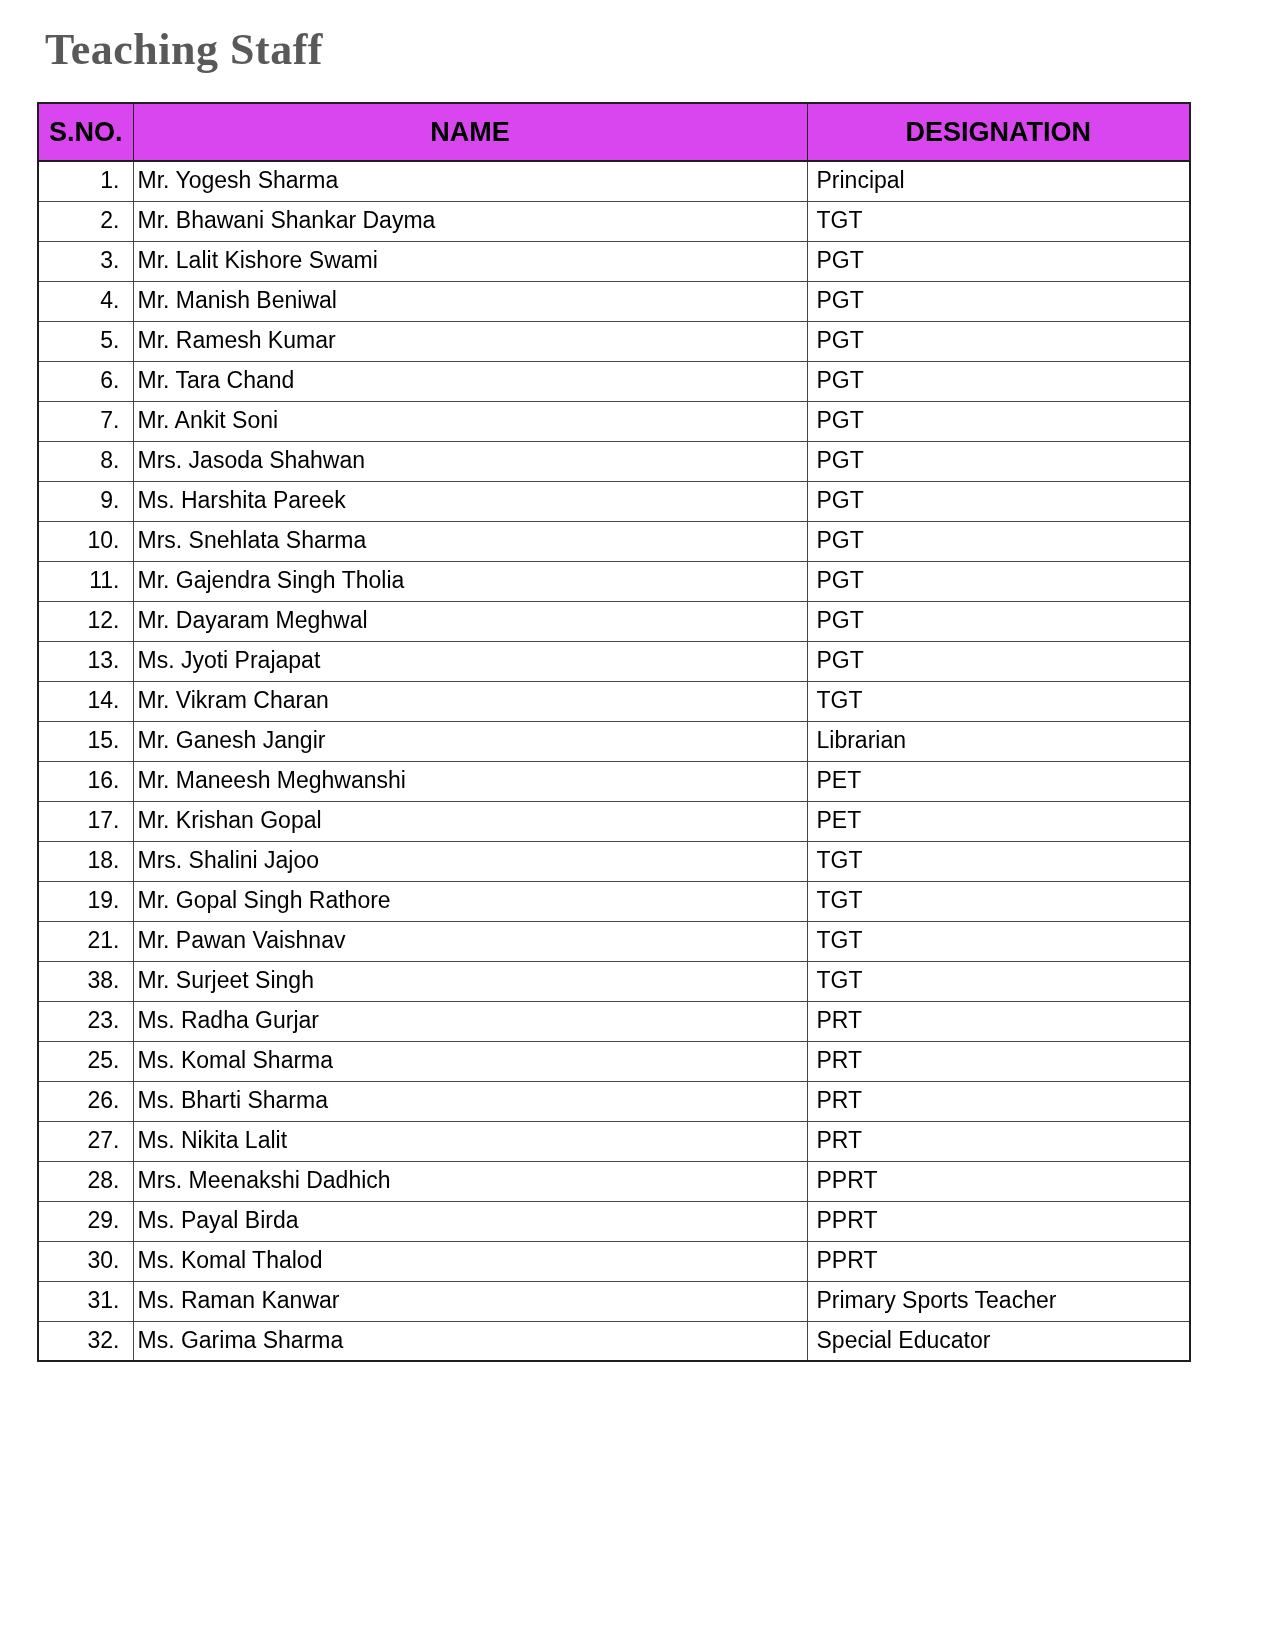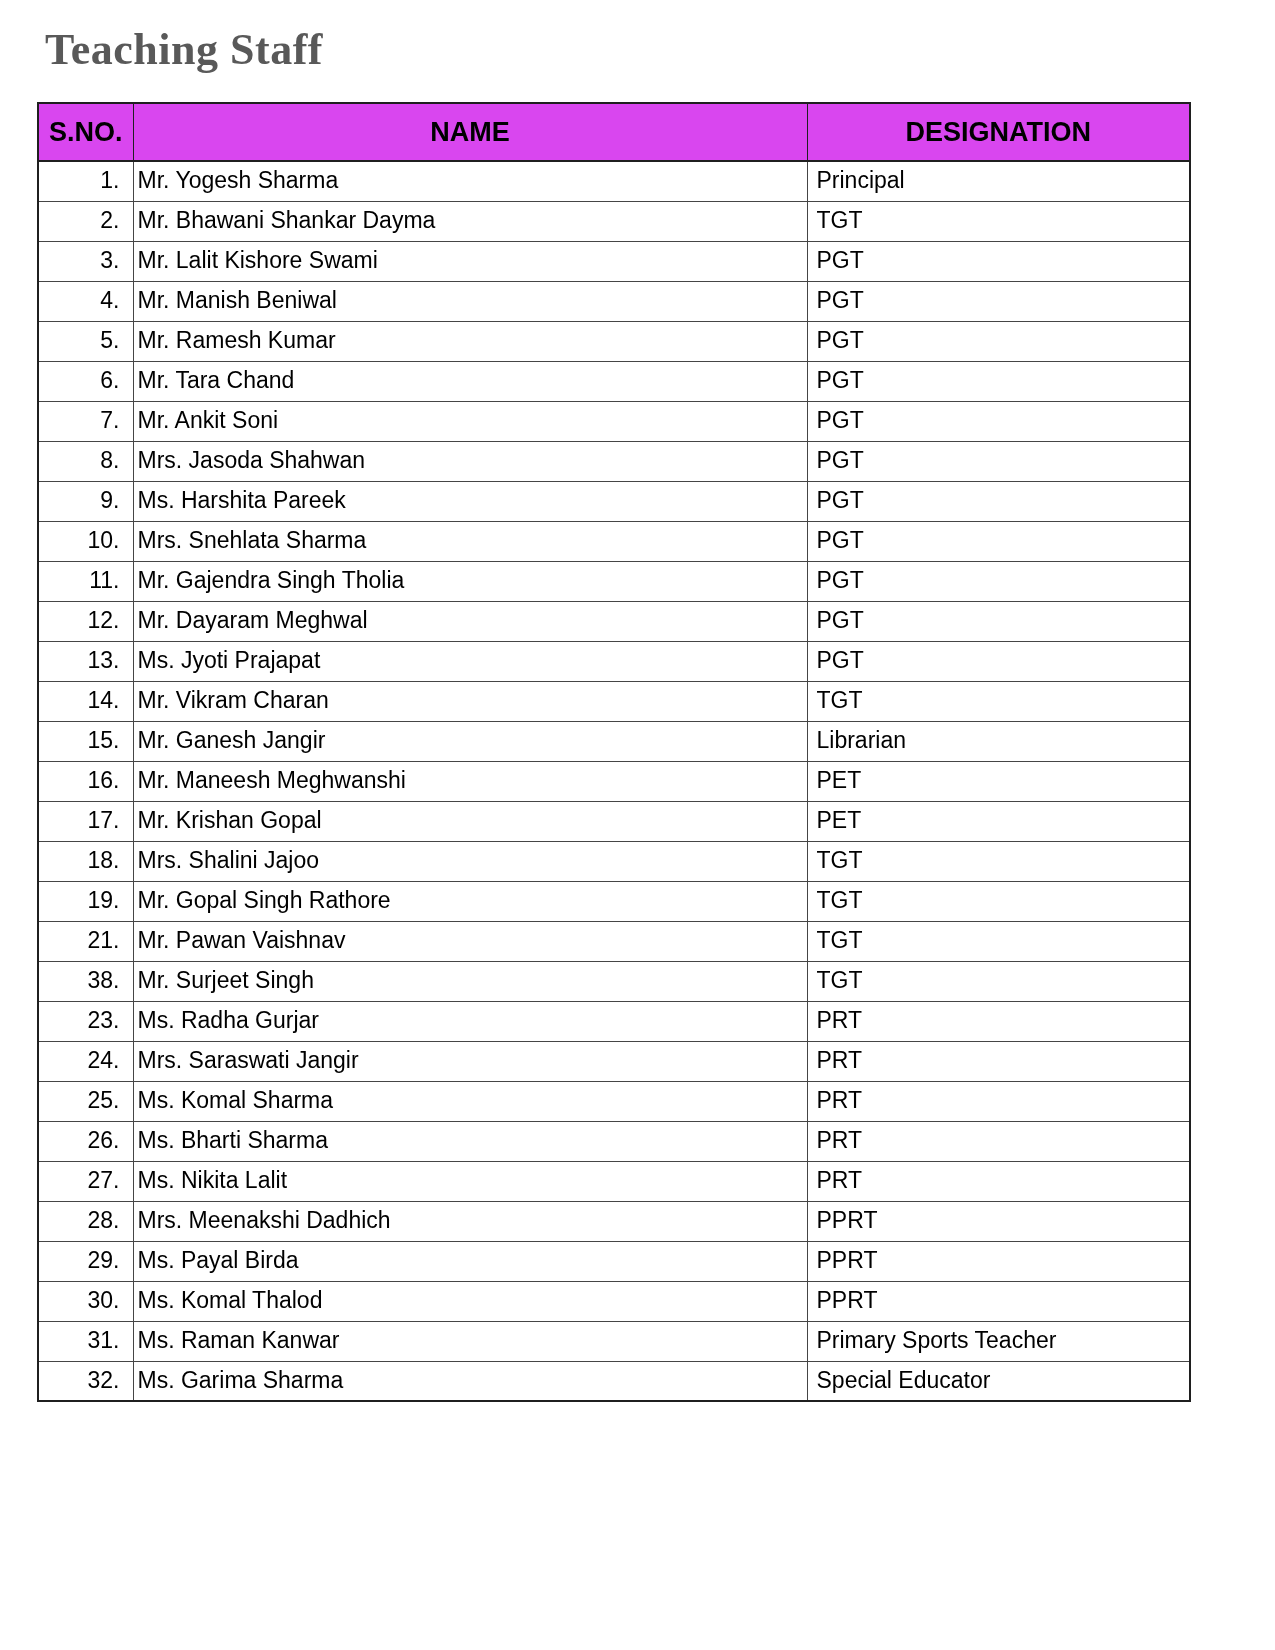--- a/index.html
+++ b/index.html
@@ -217,25 +217,20 @@
       <td class="name">Mr. Surjeet Singh</td>
       <td class="desg">TGT</td>
     </tr>
 
     <tr>
       <td class="sno">23.</td>
       <td class="name">Ms. Radha Gurjar</td>
       <td class="desg">PRT</td>
     </tr>
 
-    <tr>
-      <td class="sno">24.</td>
-      <td class="name">Mrs. Saraswati Jangir</td>
-      <td class="desg">PRT</td>
-    </tr>
 
     <tr>
       <td class="sno">25.</td>
       <td class="name">Ms. Komal Sharma</td>
       <td class="desg">PRT</td>
     </tr>
 
     <tr>
       <td class="sno">26.</td>
       <td class="name">Ms. Bharti Sharma</td>

